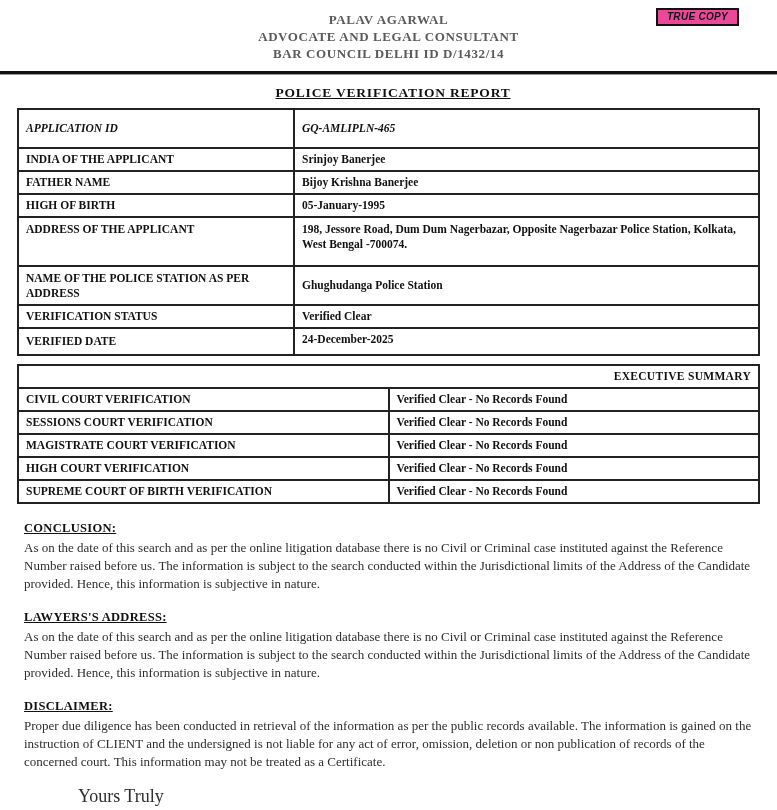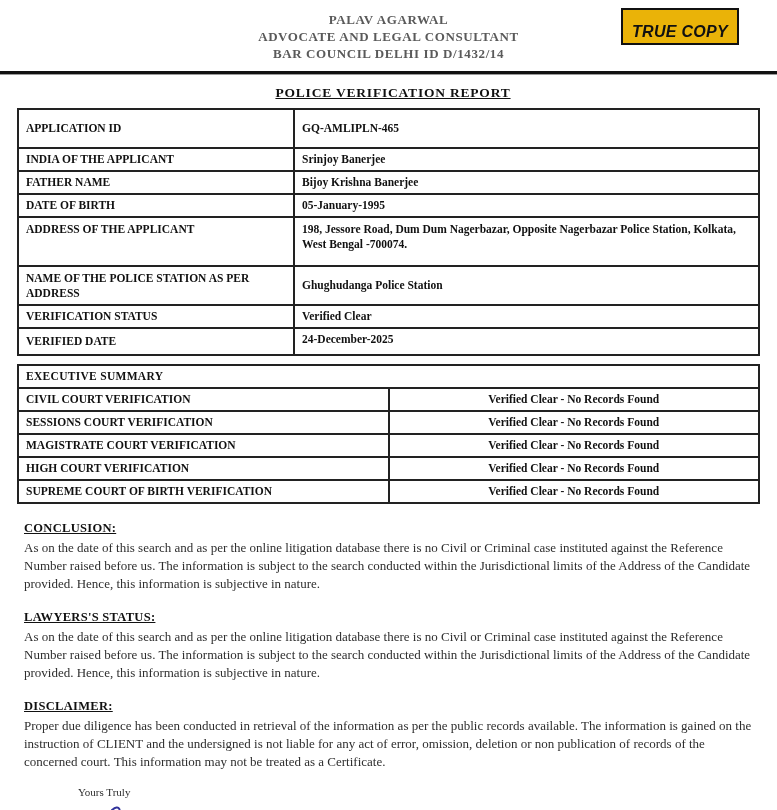--- a/index.html
+++ b/index.html
@@ -10,66 +10,66 @@
     background:#ffffff;
     font-family:"Liberation Serif", serif;
     color:#1a1a1a;
     overflow:hidden;
   }
   
   .letterhead { padding-top:11px; text-align:center; color:#5a5a5a; }
   .letterhead .lh-line { font-weight:bold; font-size:13px; line-height:17px; letter-spacing:0.6px; }
   .true-copy {
     position:absolute; top:8px; right:38px;
-    border:2px solid #111; padding:13px 9px 2px 9px;
+    border:2px solid #111; padding:1px 9px 2px 9px;
     font-family:"Liberation Sans", sans-serif;
-    font-weight:bold; font-style:italic; font-size:16px;
-    color:#111; letter-spacing:0.3px; background:#eab308;
+    font-weight:bold; font-style:italic; font-size:10px;
+    color:#111; letter-spacing:0.3px; background:#ec4899;
   }
   .head-rule { margin-top:9px; height:4px; border-top:3px solid #111; border-bottom:1px solid #9a9a9a; }
   
   .doc-title {
     margin-top:10px; text-align:center;
     font-weight:bold; font-size:13.5px; letter-spacing:0.8px;
     text-decoration:underline; color:#111;margin-left:9px;
   }
   
   table { border-collapse:collapse; table-layout:fixed; width:743px; margin:0 auto; }
   .tbl { margin-top:7px; }
   .tbl td {
     border:2px solid #222;
     font-weight:bold; font-size:11.5px; line-height:15px;
     padding:3px 7px; vertical-align:middle; color:#111;
   }
   .col-label { width:276px; }
-  .r-appid td { height:39px; }
+  .r-appid td { height:39px;font-style:italic; }
   .r-std td { height:22px; }
   .r-address td { height:49px; vertical-align:top; padding-top:4px; }
   .r-station td { height:35px; }
   .r-station td.lbl { vertical-align:top; padding-top:4px; }
   .r-vdate td { height:27px; }
   .r-vdate td.val { vertical-align:top; padding-top:3px; }
   .tbl2 { margin-top:8px; }
   .tbl2 td {
     border:2px solid #222;
     font-weight:bold; font-size:11.5px; line-height:15px;
     padding:3px 7px; color:#111; height:21px;
   }
-  .tbl2 .es-head { text-align:left; letter-spacing:0.3px;border-radius:10px; }
-  .tbl2 .val { text-align:center; }
+  .tbl2 .es-head { text-align:right; letter-spacing:0.3px;border-radius:10px; }
+  .tbl2 .val { }
   
   .sections { padding:0 24px; }
   .sec { margin-top:17px; }
   .sec-heading {
     font-weight:bold; font-size:12.5px; color:#111;
     text-decoration:underline; letter-spacing:0.3px; margin-bottom:3px;
   }
   .sec-body { font-size:13px; line-height:18px; color:#2e2e2e; }
   
-  .closing { margin:15px 0 0 78px; font-size:11px; color:#2e2e2e; }
+  .closing { margin:15px 0 0 78px; font-size:18px; color:#2e2e2e; }
   .sig-wrap { margin:4px 0 0 40px; height:50px; }
 </style>
 </head>
 <body>
 
 <div class="page">
 
   <div class="letterhead">
     <div class="lh-line">PALAV AGARWAL</div>
     <div class="lh-line">ADVOCATE AND LEGAL CONSULTANT</div>
@@ -88,21 +88,21 @@
     </tr>
     <tr class="r-std">
       <td class="col-label lbl">INDIA OF THE APPLICANT</td>
       <td class="val">Srinjoy Banerjee</td>
     </tr>
     <tr class="r-std">
       <td class="col-label lbl">FATHER NAME</td>
       <td class="val">Bijoy Krishna Banerjee</td>
     </tr>
     <tr class="r-std">
-      <td class="col-label lbl">DATE OF BIRTH</td>
+      <td class="col-label lbl">HIGH OF BIRTH</td>
       <td class="val">05-January-1995</td>
     </tr>
     <tr class="r-address">
       <td class="col-label lbl">ADDRESS OF THE APPLICANT</td>
       <td class="val">198, Jessore Road, Dum Dum Nagerbazar, Opposite Nagerbazar Police Station, Kolkata, West Bengal -700074.</td>
     </tr>
     <tr class="r-station">
       <td class="col-label lbl">NAME OF THE POLICE STATION AS PER ADDRESS</td>
       <td class="val">Ghughudanga Police Station</td>
     </tr>
@@ -144,21 +144,21 @@
     </tr>
   </tbody>
     </table>
 
   <div class="sections">
     <div class="sec">
       <div class="sec-heading">CONCLUSION:</div>
       <div class="sec-body">As on the date of this search and as per the online litigation database there is no Civil or Criminal case instituted against the Reference Number raised before us. The information is subject to the search conducted within the Jurisdictional limits of the Address of the Candidate provided. Hence, this information is subjective in nature.</div>
     </div>
     <div class="sec">
-      <div class="sec-heading">LAWYERS'S STATUS:</div>
+      <div class="sec-heading">LAWYERS'S ADDRESS:</div>
       <div class="sec-body">As on the date of this search and as per the online litigation database there is no Civil or Criminal case instituted against the Reference Number raised before us. The information is subject to the search conducted within the Jurisdictional limits of the Address of the Candidate provided. Hence, this information is subjective in nature.</div>
     </div>
     <div class="sec">
       <div class="sec-heading">DISCLAIMER:</div>
       <div class="sec-body">Proper due diligence has been conducted in retrieval of the information as per the public records available. The information is gained on the instruction of CLIENT and the undersigned is not liable for any act of error, omission, deletion or non publication of records of the concerned court. This information may not be treated as a Certificate.</div>
     </div>
   </div>
 
   <div class="closing">Yours Truly</div>
   <div class="sig-wrap">

